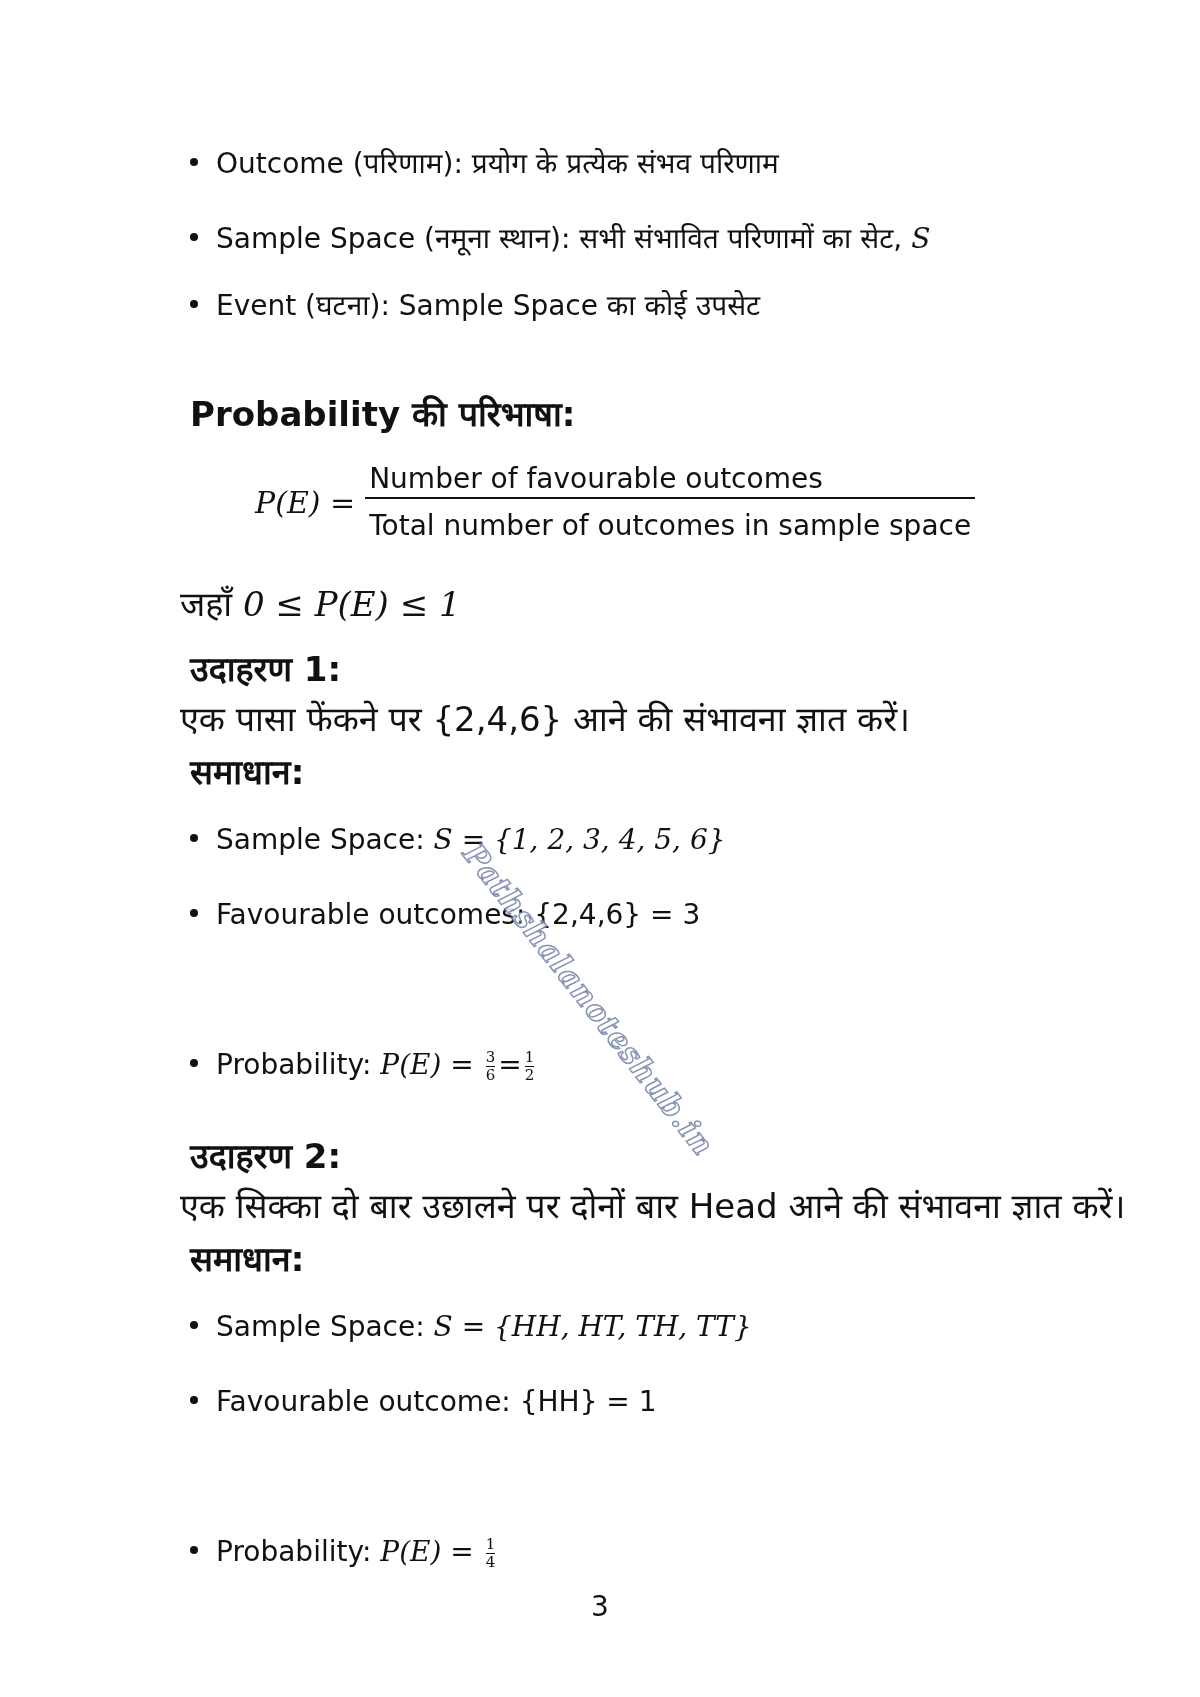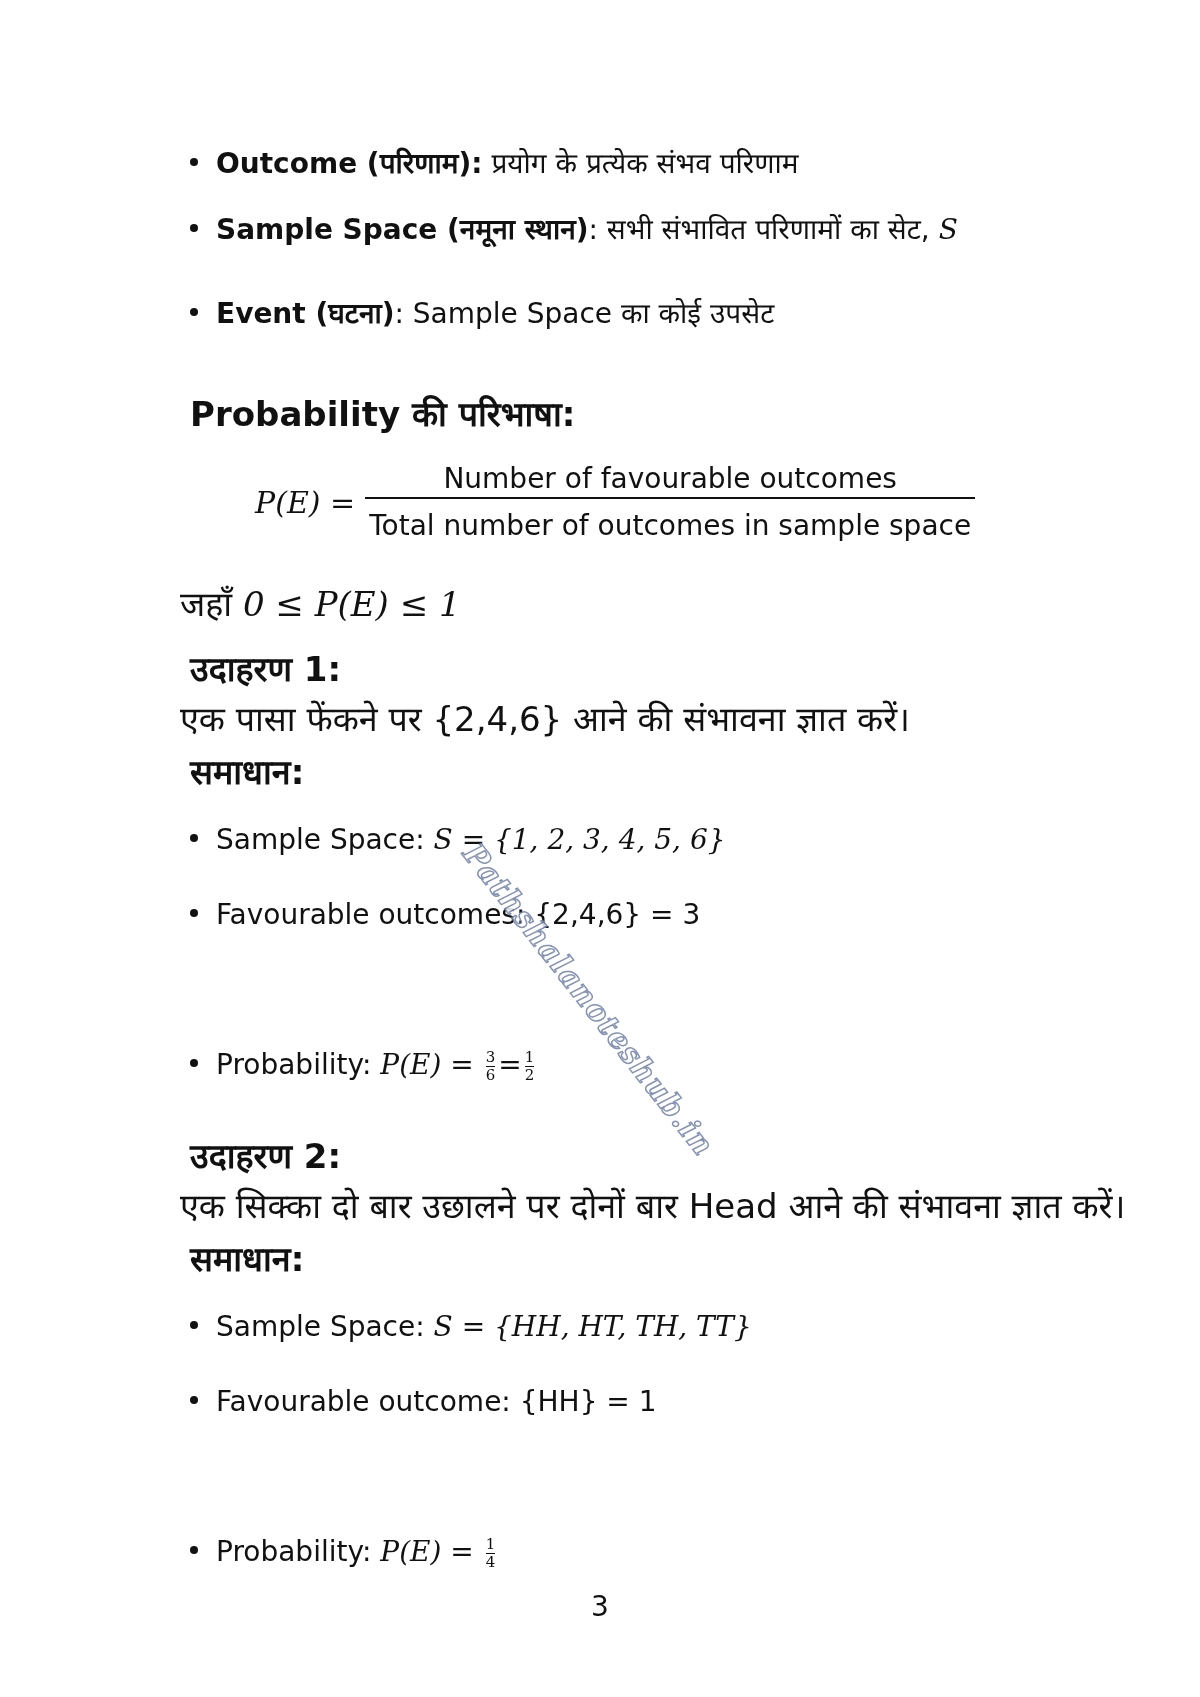--- a/index.html
+++ b/index.html
@@ -2,51 +2,51 @@
 <html><head>
 <meta charset="utf-8">
 <style>
   html, body { margin:0; padding:0; background:#ffffff; }
   body { width:1200px; height:1697px; position:relative; overflow:hidden;
          font-family:"DejaVu Sans", "Liberation Sans", sans-serif; color:#111; }
   .page { position:absolute; left:0; top:0; width:1200px; height:1697px; }
   .bullet { position:absolute; left:190px; font-size:28px; line-height:36px; white-space:nowrap; }
   .bullet .dot { display:inline-block; width:8px; height:8px; border-radius:50%; background:#111;
                  vertical-align:middle; margin-right:18px; position:relative; top:-3px; }
-  .b { font-weight:bold;margin-top:42px; }
+  .b { font-weight:normal;margin-top:42px; }
   .math { font-family:"DejaVu Serif","Liberation Serif", serif; font-style:italic; }
   .mathn { font-family:"DejaVu Serif","Liberation Serif", serif; font-style:normal; }
   .heading { position:absolute; left:190px; font-size:34px; font-weight:bold; white-space:nowrap; }
   .para { position:absolute; left:180px; font-size:34px; white-space:nowrap; }
   .formula { position:absolute; left:255px; top:462px; display:flex; align-items:center; }
   .formula .lhs { font-size:30px; margin-right:10px; }
-  .frac { display:inline-flex; flex-direction:column; align-items:center; }
+  .frac { display:inline-flex; flex-direction:column; }
   .frac .num { font-size:28px; padding:0 4px 2px; }
   .frac .bar { align-self:stretch; height:2px; background:#111; }
   .frac .den { font-size:28px; padding:10px 4px 0; }
   .sfrac { display:inline-flex; flex-direction:column; align-items:center; vertical-align:middle;
            font-family:"DejaVu Serif","Liberation Serif", serif; font-size:15px; line-height:15px; margin:0 3px; }
   .sfrac .bar { align-self:stretch; height:1px; background:#111; margin:1px 0; }
   .pagenum { position:absolute; left:0; width:1200px; top:1590px; text-align:center; font-size:28px; }
   .watermark { position:absolute; left:470px; top:830px; transform:rotate(52deg); transform-origin:left center;
                font-family:"DejaVu Serif", serif; font-style:italic; font-weight:bold; font-size:30px;
                color:#ffffff; -webkit-text-stroke:1.5px #6f7fa6; letter-spacing:1px; opacity:0.85; white-space:nowrap; }
 </style>
 </head>
 <body>
 
 <div class="page">
 
   <div class="bullet" style="top:146px">
     <span class="dot"></span><span class="b">Outcome (परिणाम):</span><span> प्रयोग के प्रत्येक संभव परिणाम</span>
   </div>
-  <div class="bullet" style="top:212px">
+  <div class="bullet" style="top:221px">
     <span class="dot"></span><span class="b">Sample Space (नमूना स्थान)</span><span>: सभी संभावित परिणामों का सेट, </span><span class="math">S</span>
   </div>
-  <div class="bullet" style="top:296px">
+  <div class="bullet" style="top:288px">
     <span class="dot"></span><span class="b">Event (घटना)</span><span>: Sample Space का कोई उपसेट</span>
   </div>
 
   <div class="heading" style="top:390px">Probability की परिभाषा:</div>
 
   <div class="formula">
     <span class="lhs math">P(E) =</span>
     <span class="frac">
       <span class="num">Number of favourable outcomes</span>
       <span class="bar"></span>

